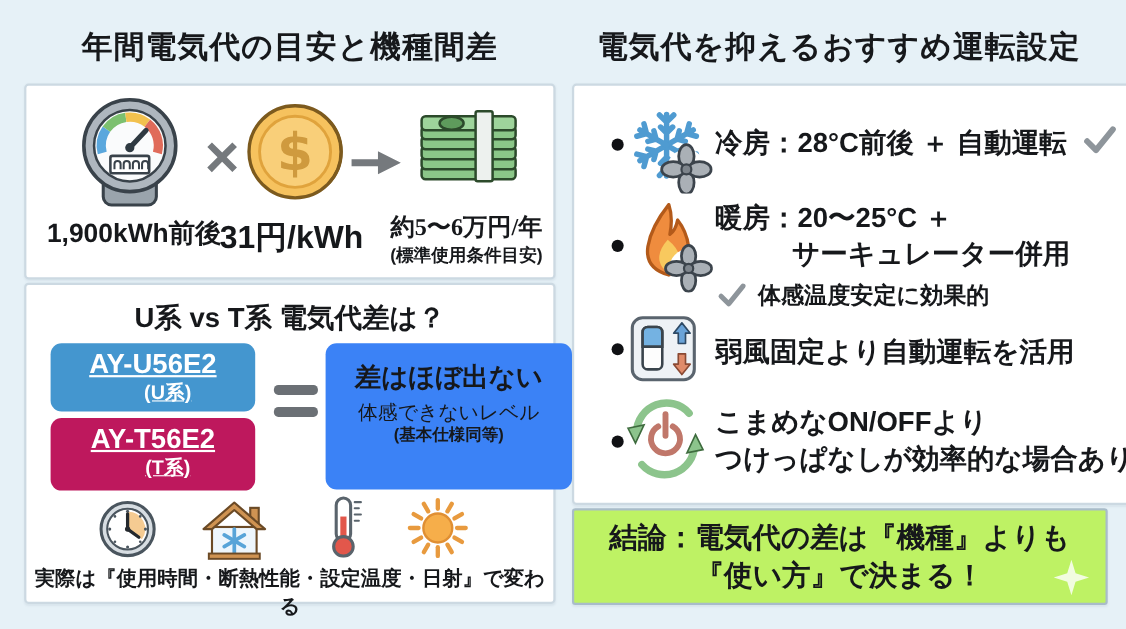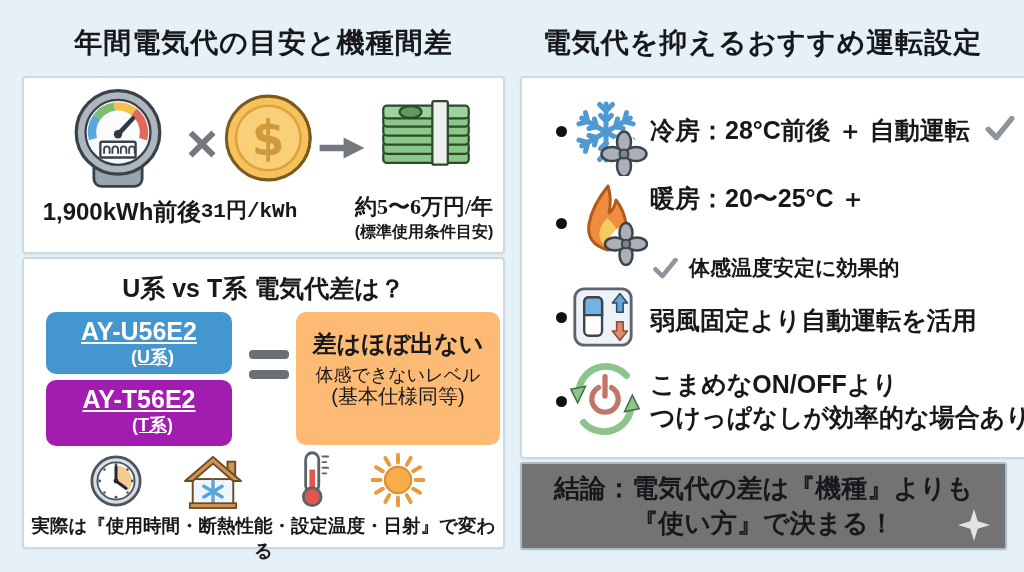--- a/index.html
+++ b/index.html
@@ -6,48 +6,48 @@
   .canvas{position:relative;width:1024px;height:572px;background:#e6f1f7;overflow:hidden;
           font-family:"Liberation Sans","DejaVu Sans",sans-serif;color:#16181b;}
   .abs{position:absolute;}
   .panel-title{position:absolute;font-weight:bold;font-size:28px;text-align:center;letter-spacing:1px;}
   #left-title{left:22px;top:24px;width:483px;}
   #right-title{left:520px;top:24px;width:485px;}
   .card{position:absolute;background:#fff;border:2px solid #ccd9e2;border-radius:4px;box-shadow:0 1px 2px rgba(60,90,110,.08);}
   #card-calc{left:22px;top:76px;width:479px;height:174px;}
   #card-compare{left:22px;top:257px;width:479px;height:288px;}
   #card-tips{left:520px;top:76px;width:483px;height:379px;padding-left:21px;}
-  #card-conclusion{left:520px;top:462px;width:483px;height:84px;background:#737373;border:2px solid #a9bcc9;border-radius:3px;}
+  #card-conclusion{left:520px;top:462px;width:483px;height:84px;background:#bef264;border:2px solid #a9bcc9;border-radius:3px;}
 
   
   .ic-meter{left:38px;top:8px;}
   .op-mult{left:156px;top:38px;width:44px;text-align:center;font-size:54px;font-weight:bold;color:#75797d;line-height:54px;}
   .ic-coin{left:198px;top:12px;}
   .ic-arrow{left:294px;top:56px;}
   .ic-money{left:352px;top:14px;}
   .calc-label{position:absolute;font-weight:bold;text-align:center;}
   .lbl-usage{left:8px;top:118px;width:180px;font-size:24px;}
-  .lbl-rate{left:150px;top:118px;width:150px;font-size:21px;font-family:Liberation Mono, monospace;}
+  .lbl-rate{left:166px;top:118px;width:150px;font-size:29px;}
   .lbl-result{left:322px;top:114px;width:156px;font-size:22px;font-family:Liberation Serif, serif;}
   .lbl-note{left:318px;top:144px;width:164px;font-size:16px;}
 
   
   .cmp-head{position:absolute;top:13px;left:0;width:100%;text-align:center;font-size:25px;font-weight:bold;}
   .model-box{position:absolute;width:186px;border-radius:10px;color:#fff;text-align:center;padding-top:5px;text-decoration:underline;}
   #box-u{left:22px;top:53px;height:57px;background:#4496cf;}
-  #box-t{left:22px;top:121px;height:61px;background:#a21caf;}
+  #box-t{left:22px;top:121px;height:61px;background:#be185d;}
   .model-name{font-size:25px;font-weight:bold;line-height:29px;}
   .model-series{font-size:18px;font-weight:bold;line-height:22px;padding-left:27px;}
   .equals{position:absolute;left:225px;top:91px;}
   .equals .bar{width:40px;height:9px;background:#6b7075;border-radius:4px;}
   .equals .bar + .bar{margin-top:11px;}
-  .verdict-box{position:absolute;left:272px;top:53px;width:204px;height:133px;background:#fdba74;border-radius:10px;text-align:center;}
+  .verdict-box{position:absolute;left:272px;top:53px;width:224px;height:133px;background:#3b82f6;border-radius:10px;text-align:center;}
   .res-head{font-size:24px;font-weight:bold;margin-top:17px;line-height:29px;}
   .res-sub1{font-size:18px;font-weight:normal;margin-top:7px;line-height:21px;}
-  .res-sub2{font-size:20px;font-weight:normal;line-height:20px;}
+  .res-sub2{font-size:15px;font-weight:bold;line-height:20px;}
   .ic-clock{left:66px;top:196px;}
   .ic-house{left:158px;top:194px;}
   .ic-thermo{left:274px;top:190px;}
   .ic-sun{left:346px;top:193px;}
   .factors{position:absolute;top:254px;left:0;width:100%;text-align:center;font-size:18.5px;font-weight:bold;}
 
   
   .bullet{position:absolute;width:11px;height:11px;background:#101114;border-radius:50%;}
   #b1{left:34px;top:48px;} #b2{left:34px;top:140px;} #b3{left:34px;top:234px;} #b4{left:34px;top:318px;}
   .ic-tip1{left:42px;top:14px;} .ic-tip2{left:46px;top:104px;} .ic-tip3{left:50px;top:208px;} .ic-tip4{left:44px;top:282px;}
@@ -236,20 +236,21 @@
       <g fill="#aab0b6" stroke="#3c444c" stroke-width="2.5">
         <ellipse cx="58" cy="51" rx="6.5" ry="10"></ellipse>
         <ellipse cx="58" cy="73" rx="6.5" ry="10"></ellipse>
         <ellipse cx="47" cy="62" rx="10" ry="6.5"></ellipse>
         <ellipse cx="69" cy="62" rx="10" ry="6.5"></ellipse>
       </g>
       <circle cx="58" cy="62" r="4.2" fill="#7d848b" stroke="#3c444c" stroke-width="2"></circle>
     </svg>
     <div class="tip-text" id="t2">
       <div>暖房：20〜25°C ＋</div>
+      <div class="indent">サーキュレーター併用</div>
     </div>
     <div class="tip-note">
       <svg width="27" height="23" viewBox="0 0 34 30">
           <path d="M4,16 L13,25 L30,4" fill="none" stroke="#8e959b" stroke-width="6" stroke-linecap="round" stroke-linejoin="round"></path>
         </svg>
       <span>体感温度安定に効果的</span>
     </div>
 
     <svg class="abs ic-tip3" width="62" height="62" viewBox="0 0 66 66">
       <rect x="3" y="3" width="60" height="60" rx="10" fill="#eef2f6" stroke="#5a646e" stroke-width="3"></rect>

